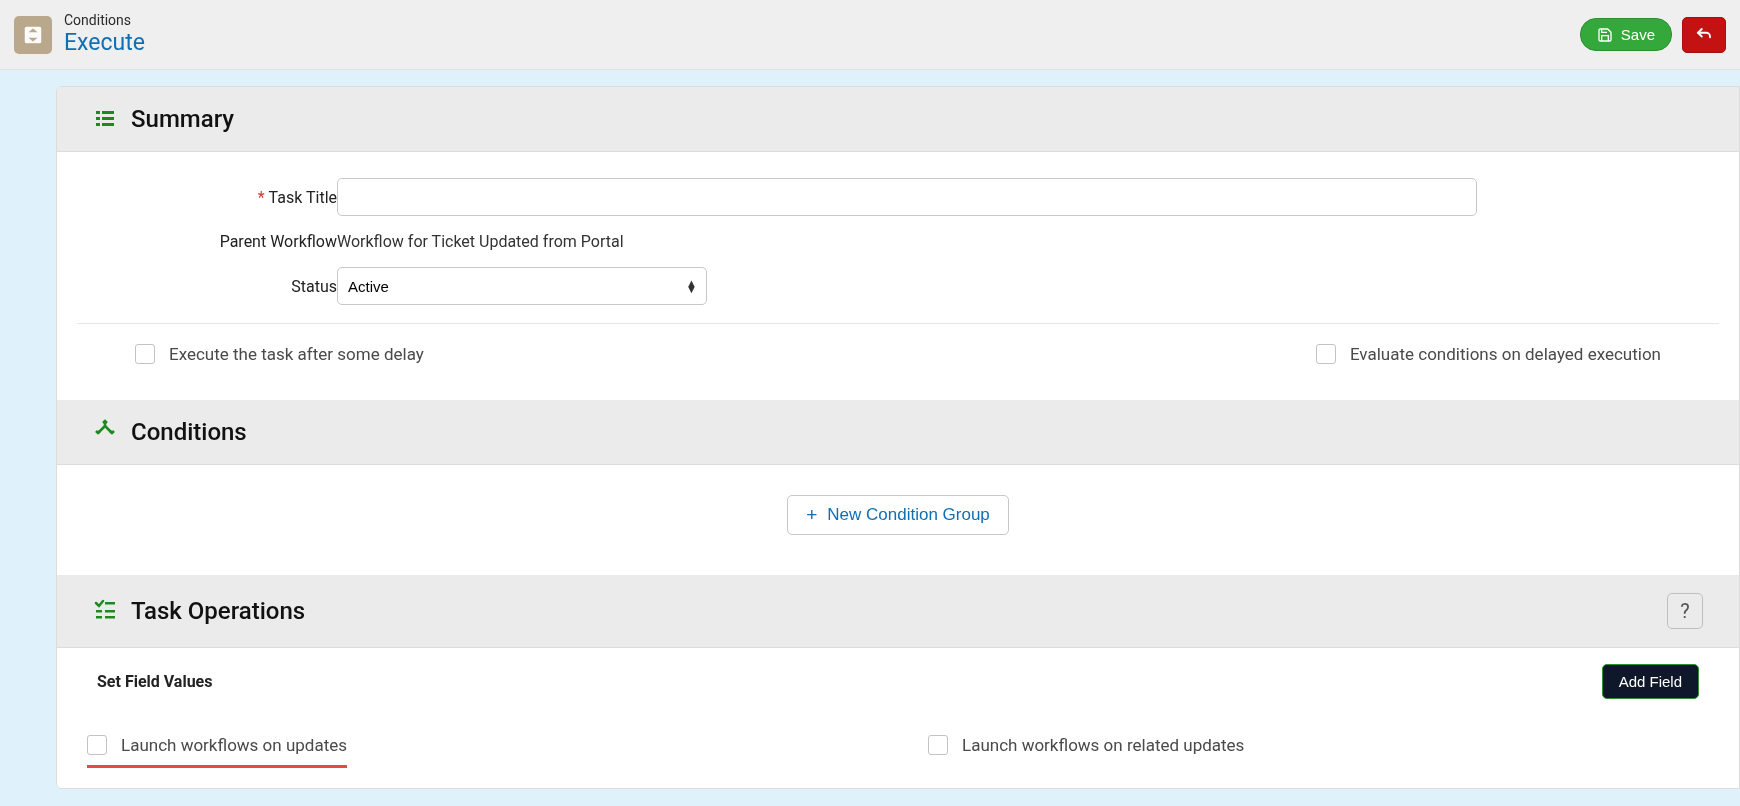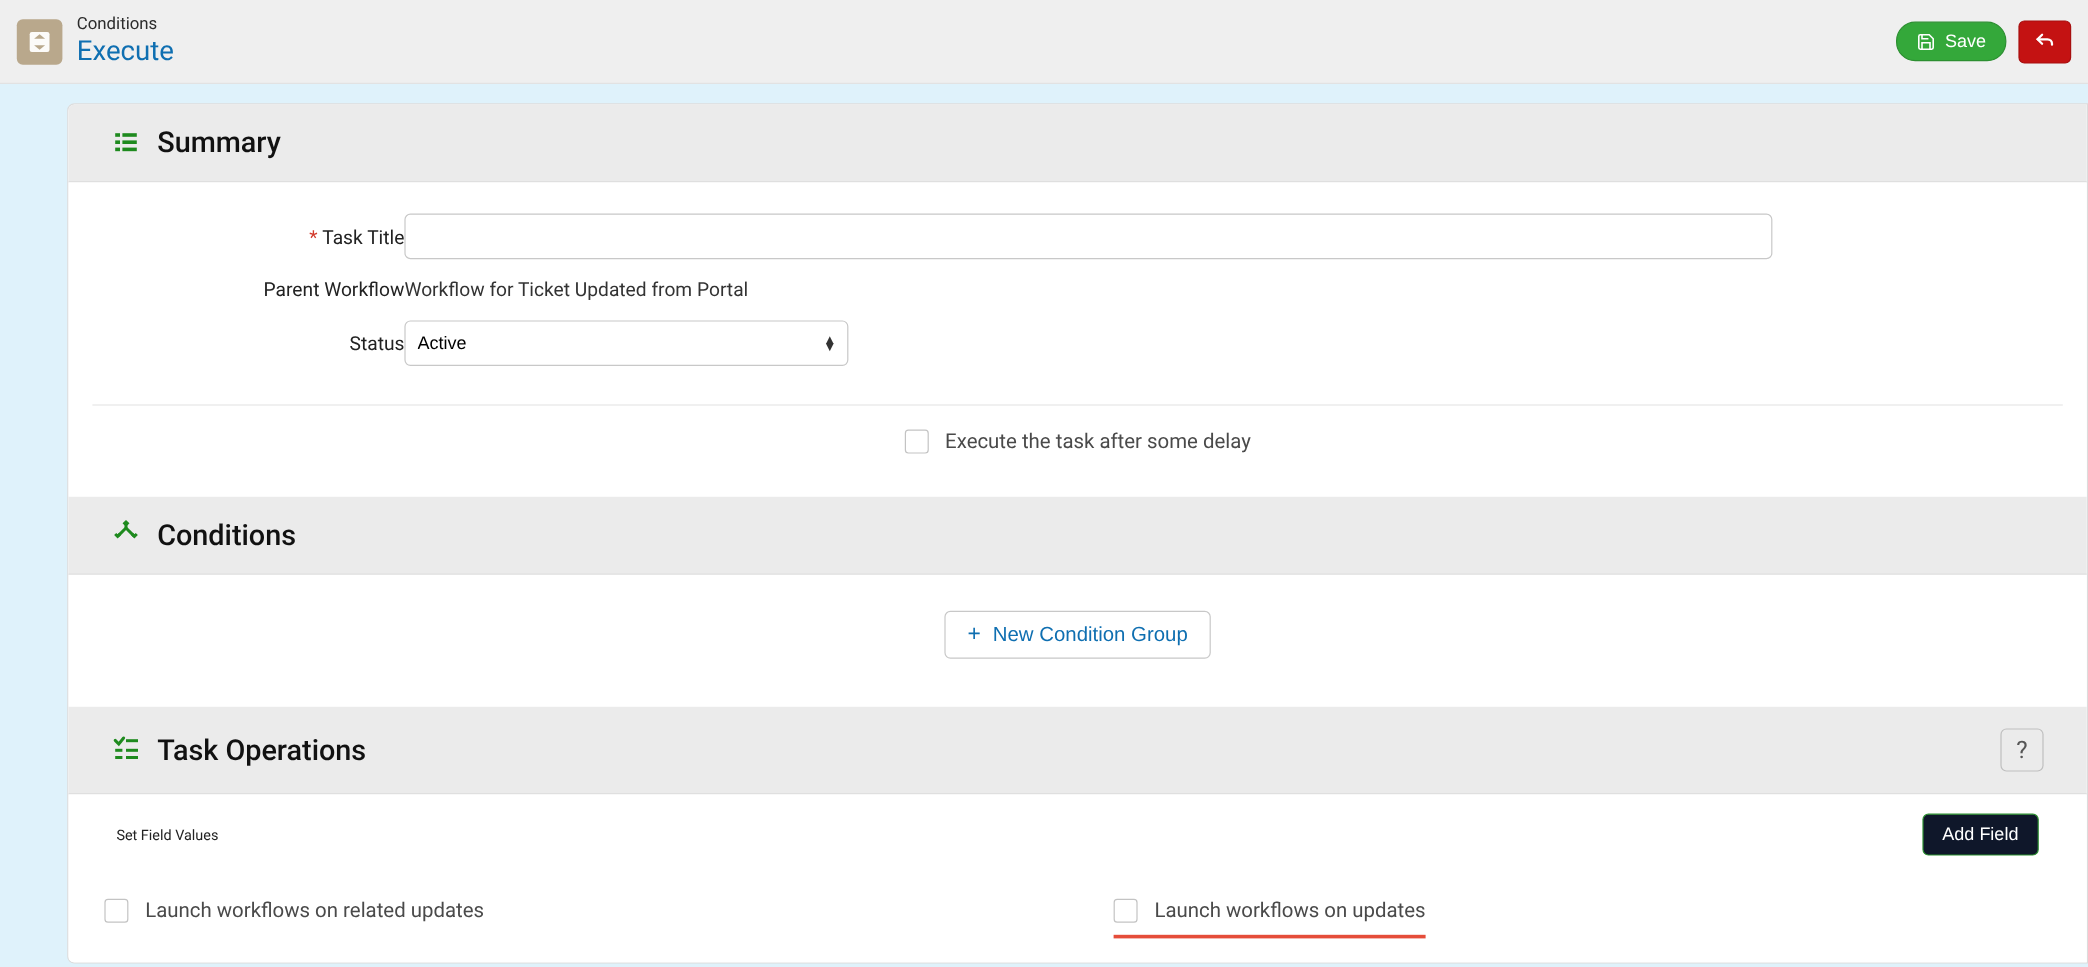--- a/index.html
+++ b/index.html
@@ -123,26 +123,25 @@
       appearance: none;
     }
     .select-arrows {
       position: absolute; right: 10px; top: 50%; transform: translateY(-50%);
       display: flex; flex-direction: column; line-height: 0.5; font-size: 11px; color: #333;
       pointer-events: none;
     }
 
     .check-row {
       border-top: 1px solid #e6e6e6;
-      margin-top: 24px;
+      margin-top: 10px;
       padding: 20px 58px 14px;
       display: flex;
       justify-content: space-between;
       align-items: center;
-      flex-direction: column;
     }
     .chk {
       display: inline-flex; align-items: center; gap: 14px; color: #4a4a4a; font-size: 17px;
     }
     .chk input[type="checkbox"] {
       appearance: none;
       width: 20px; height: 20px;
       border: 1px solid #c3c3c3;
       border-radius: 3px;
       background: #fff;
@@ -160,21 +159,21 @@
       cursor: pointer;
     }
     .btn-outline .plus { font-size: 19px; font-weight: 500; }
 
     .centered-action { display: flex; justify-content: center; padding: 30px 0 40px; }
 
     .sub-head {
       padding: 16px 40px;
       display: flex; align-items: center; justify-content: space-between;
     }
-    .sub-head .subtitle { font-weight: 400; font-size: 12px; }
+    .sub-head .subtitle { font-weight: 700; font-size: 16px; }
     .btn-green {
       background: #0f172a; color: #fff;
       border: 1px solid #2c8f31;
       border-radius: 5px;
       padding: 8px 16px;
       font-size: 15px;
       cursor: pointer;
     }
 
     .launch-row {
@@ -264,20 +263,24 @@
               <span>▼</span>
           </span>
         </div>
       </div>
 
       <div class="check-row">
         <label class="chk">
           <input type="checkbox" style="">
           <span>Execute the task after some delay</span>
         </label>
+        <label class="chk">
+          <input type="checkbox" style="">
+          <span>Evaluate conditions on delayed execution</span>
+        </label>
       </div>
     </div>
 
     <div class="section-head">
       <span class="ic-cond">
         <svg viewBox="0 0 24 24" fill="none" stroke="#1e8a1e" stroke-width="2.5">
           <path d="M12 3 L12 8"></path>
           <path d="M12 8 L5 15"></path>
           <path d="M12 8 L19 15"></path>
           <polyline points="3 13 5 15 7 13"></polyline>
@@ -317,30 +320,30 @@
     <div class="section-body" style="padding:0;">
       <div class="sub-head">
         <span class="subtitle">Set Field Values</span>
         <button class="btn-green">
           <span>Add Field</span>
         </button>
       </div>
 
       <div class="launch-row">
         <div>
-          <label class="chk">
-            <input type="checkbox" style="">
-            <span>Launch workflows on related updates</span>
-          </label>
-        </div>
-        <div>
           <span class="underline-red">
             <label class="chk">
               <input type="checkbox" style="">
               <span>Launch workflows on updates</span>
             </label>
           </span>
         </div>
+        <div>
+          <label class="chk">
+            <input type="checkbox" style="">
+            <span>Launch workflows on related updates</span>
+          </label>
+        </div>
       </div>
     </div>
 
   </div>
 </div>
 
 </body></html>

